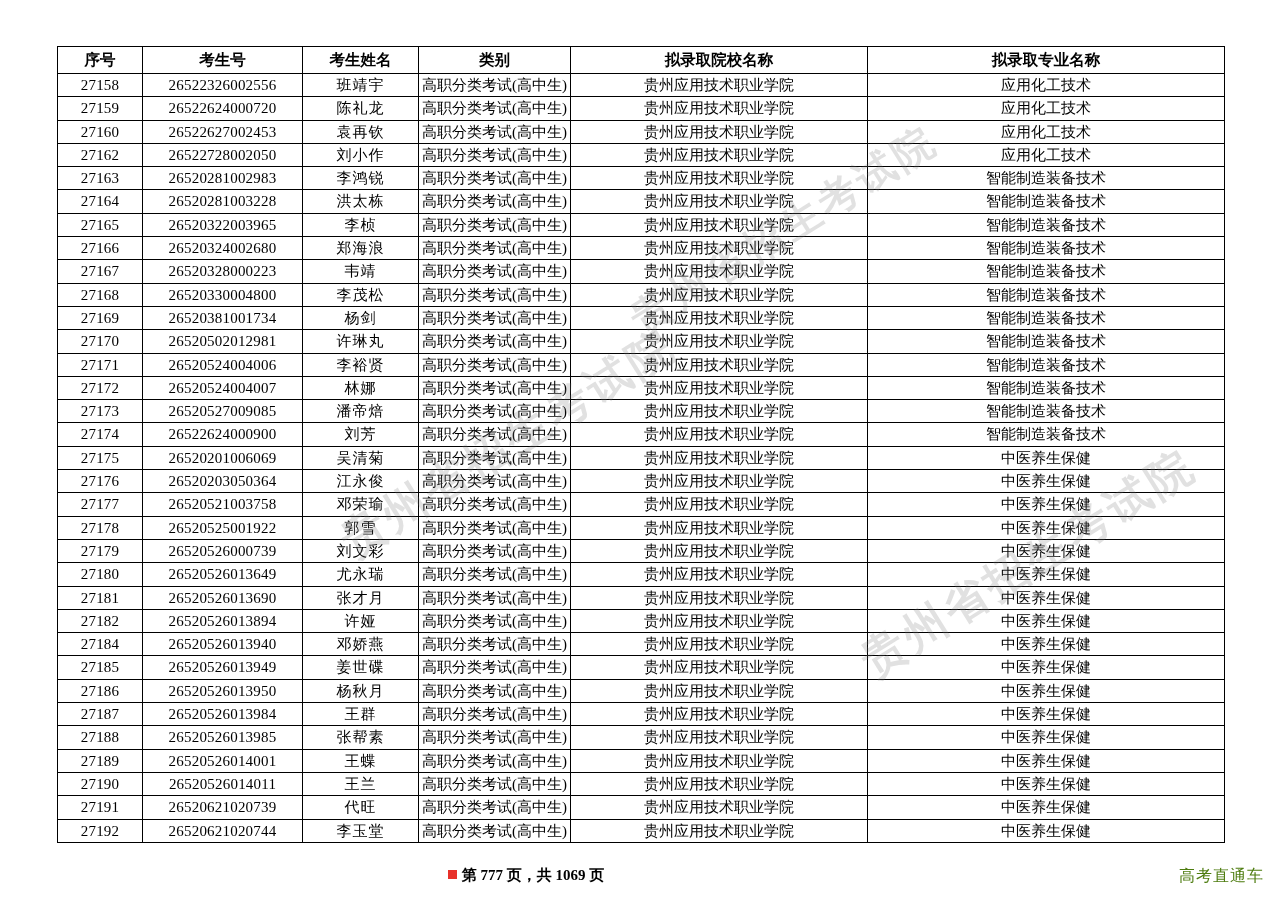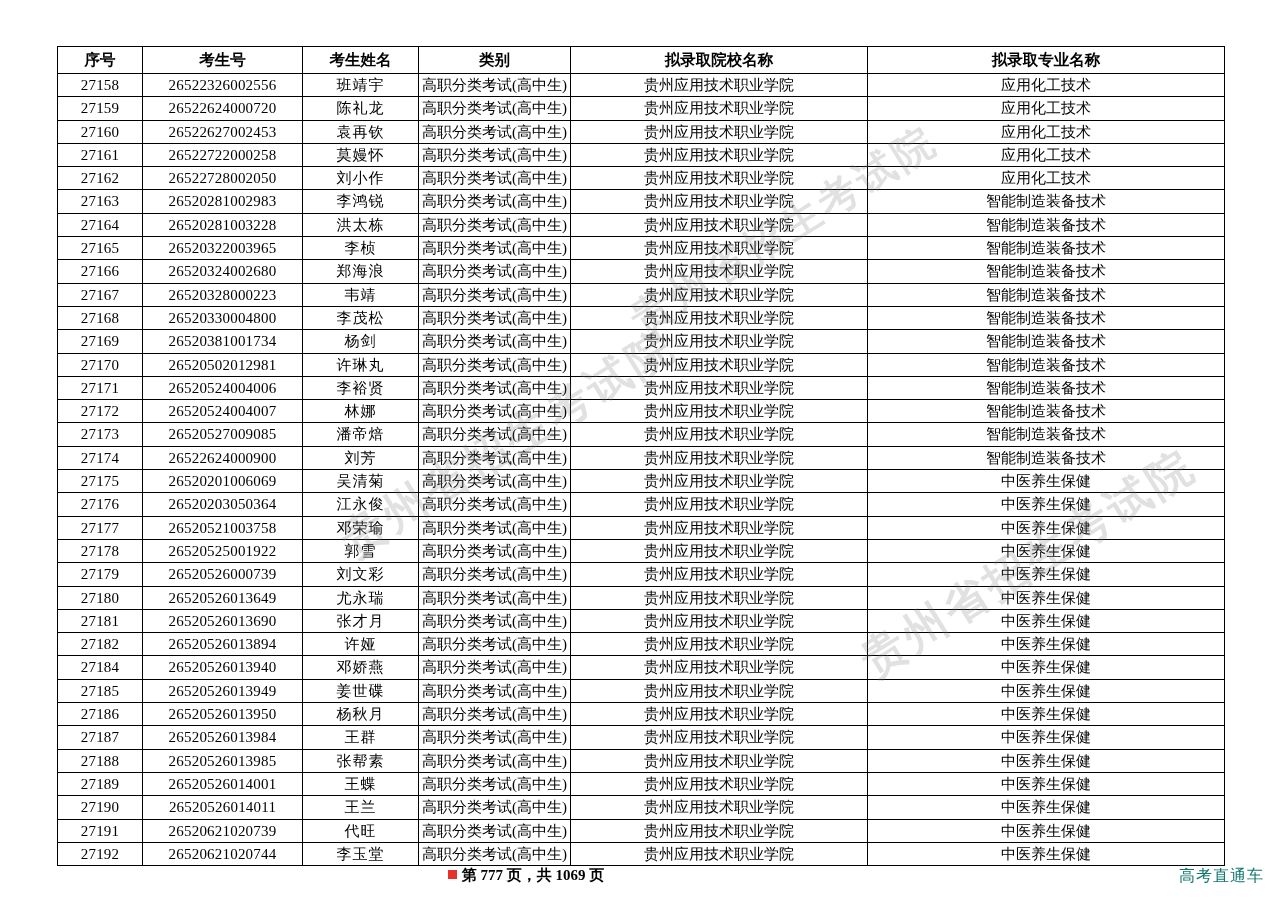--- a/index.html
+++ b/index.html
@@ -78,21 +78,21 @@
     margin-right: 5px;
     vertical-align: 1px;
   }
   .footer .pg { font-weight: bold; }
 
   .brand {
     position: absolute;
     right: 16px;
     top: 866px;
     font-size: 16px;
-    color: #0f766e;
+    color: #4d7c0f;
     letter-spacing: 1px;
     font-family: "Liberation Sans", sans-serif;
   }
 
   
   .wm {
     position: absolute;
     color: rgba(120, 120, 120, 0.22);
     font-size: 44px;
     font-weight: bold;
@@ -151,28 +151,20 @@
           </tr>
           <tr>
             <td class="seq">27160</td>
             <td class="exam">26522627002453</td>
             <td class="name">袁再钦</td>
             <td class="cat">高职分类考试(高中生)</td>
             <td class="school">贵州应用技术职业学院</td>
             <td class="major">应用化工技术</td>
           </tr>
           <tr>
-            <td class="seq">27161</td>
-            <td class="exam">26522722000258</td>
-            <td class="name">莫嫚怀</td>
-            <td class="cat">高职分类考试(高中生)</td>
-            <td class="school">贵州应用技术职业学院</td>
-            <td class="major">应用化工技术</td>
-          </tr>
-          <tr>
             <td class="seq">27162</td>
             <td class="exam">26522728002050</td>
             <td class="name">刘小作</td>
             <td class="cat">高职分类考试(高中生)</td>
             <td class="school">贵州应用技术职业学院</td>
             <td class="major">应用化工技术</td>
           </tr>
           <tr>
             <td class="seq">27163</td>
             <td class="exam">26520281002983</td>

